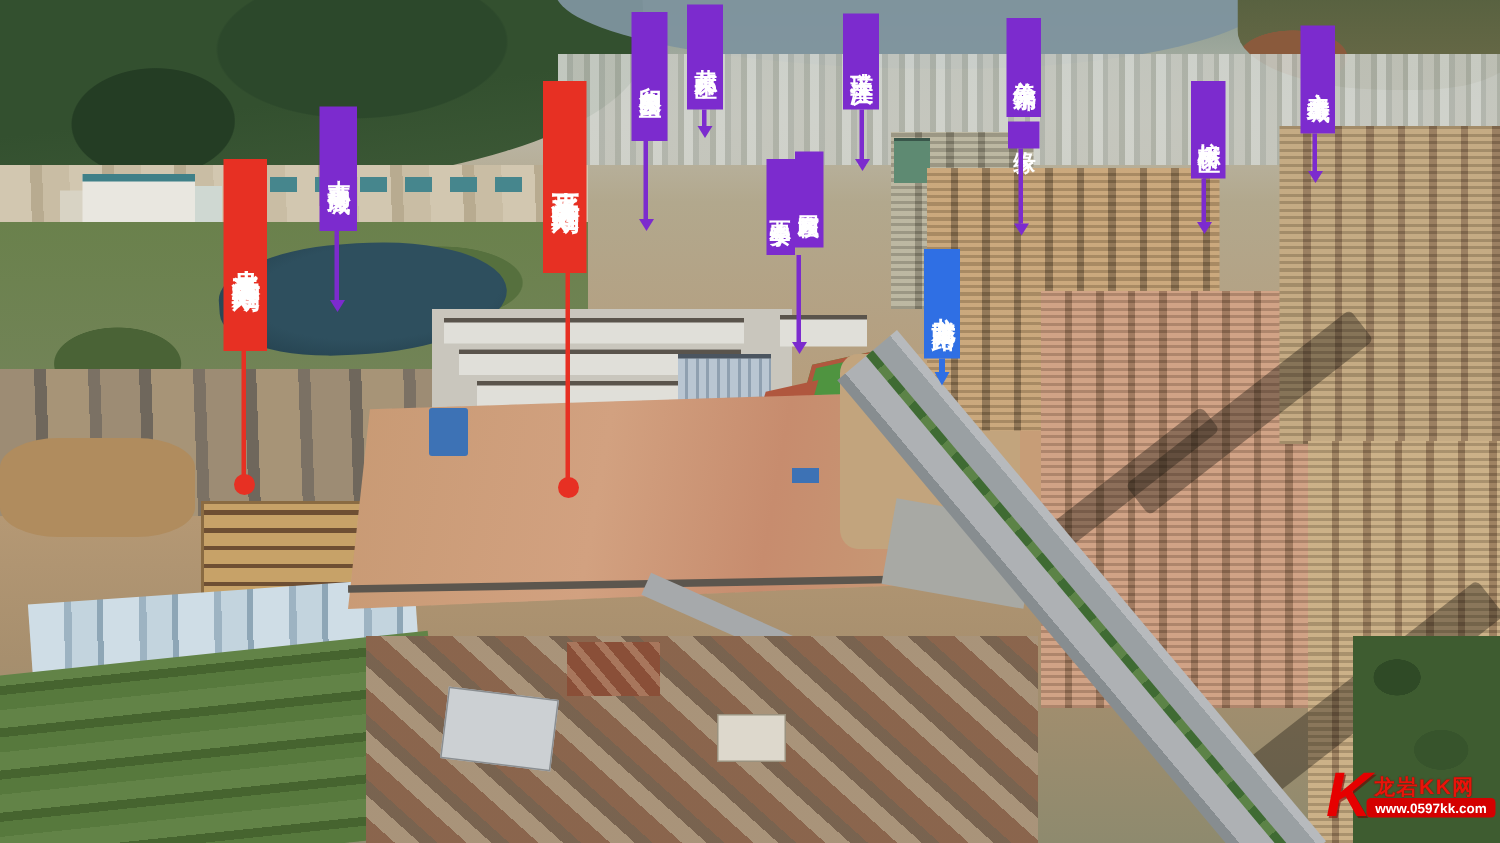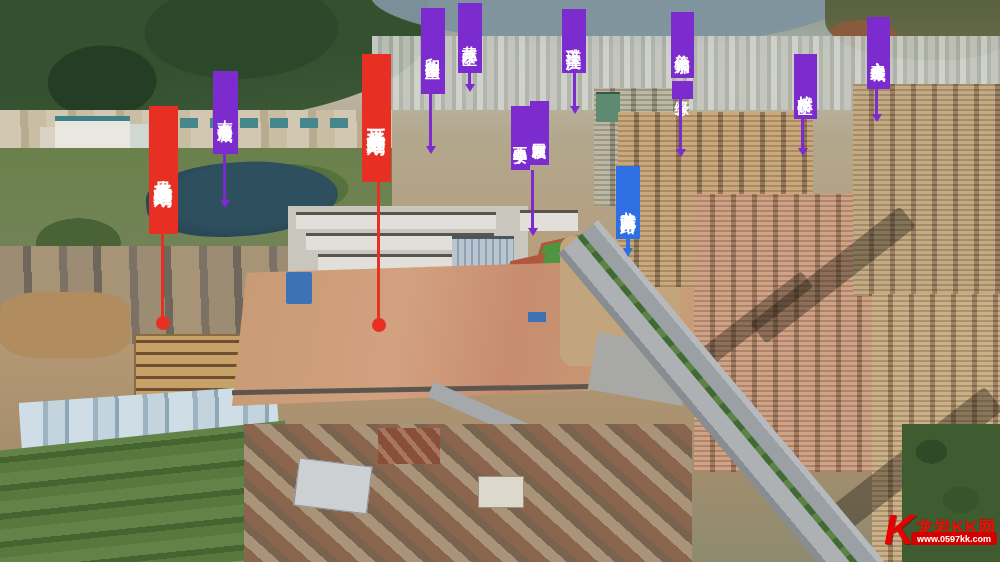--- a/index.html
+++ b/index.html
@@ -94,21 +94,21 @@
   .aline .head{position:absolute;left:50%;bottom:-8px;transform:translateX(-50%);
     width:0;height:0;border-left:5px solid transparent;border-right:5px solid transparent;}
   .purple-line .head{border-top:8px solid #7c2bce;}
   .blue-line .head{border-top:9px solid #2f6fe4;}
   .aline .dot{position:absolute;left:50%;bottom:-12px;transform:translateX(-50%);
     width:14px;height:14px;border-radius:50%;background:#e73023;}
 
   
   .wm-k{position:absolute;left:884px;top:506px;font-size:42px;font-weight:900;font-style:italic;
     color:#e60000;text-shadow:1px 1px 0 rgba(120,0,0,.6);}
-  .wm-name{position:absolute;left:916px;top:516px;font-size:17px;font-weight:900;color:#e8140a;
+  .wm-name{position:absolute;left:916px;top:516px;font-size:14px;font-weight:900;color:#e8140a;
     letter-spacing:1px;text-shadow:0 0 1px #7a0000;}
   .wm-url{position:absolute;left:911px;top:532px;width:86px;height:13px;background:#d40000;
     border-radius:3px;color:#fff;font-size:9px;font-weight:bold;display:flex;align-items:center;justify-content:center;}
 </style>
 </head>
 <body>
 
 <div class="stage">
 
   <div>

